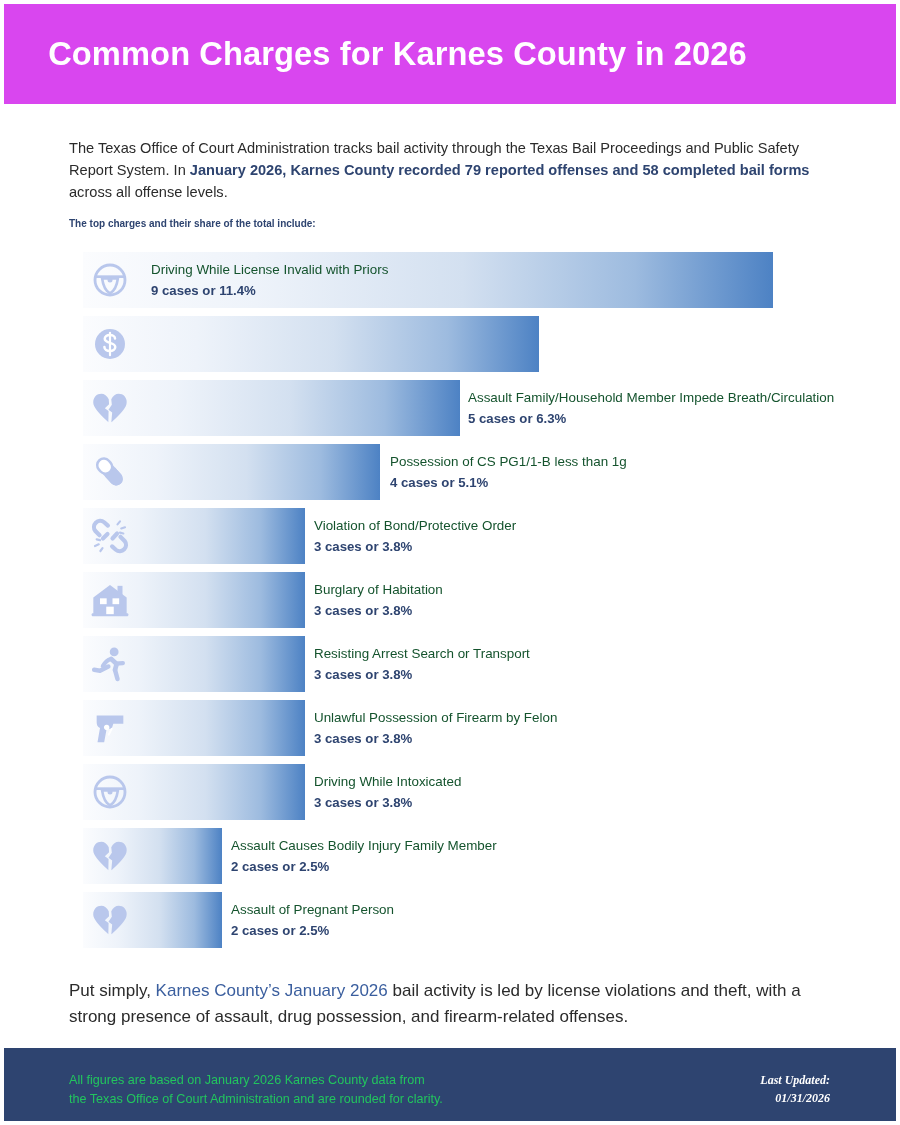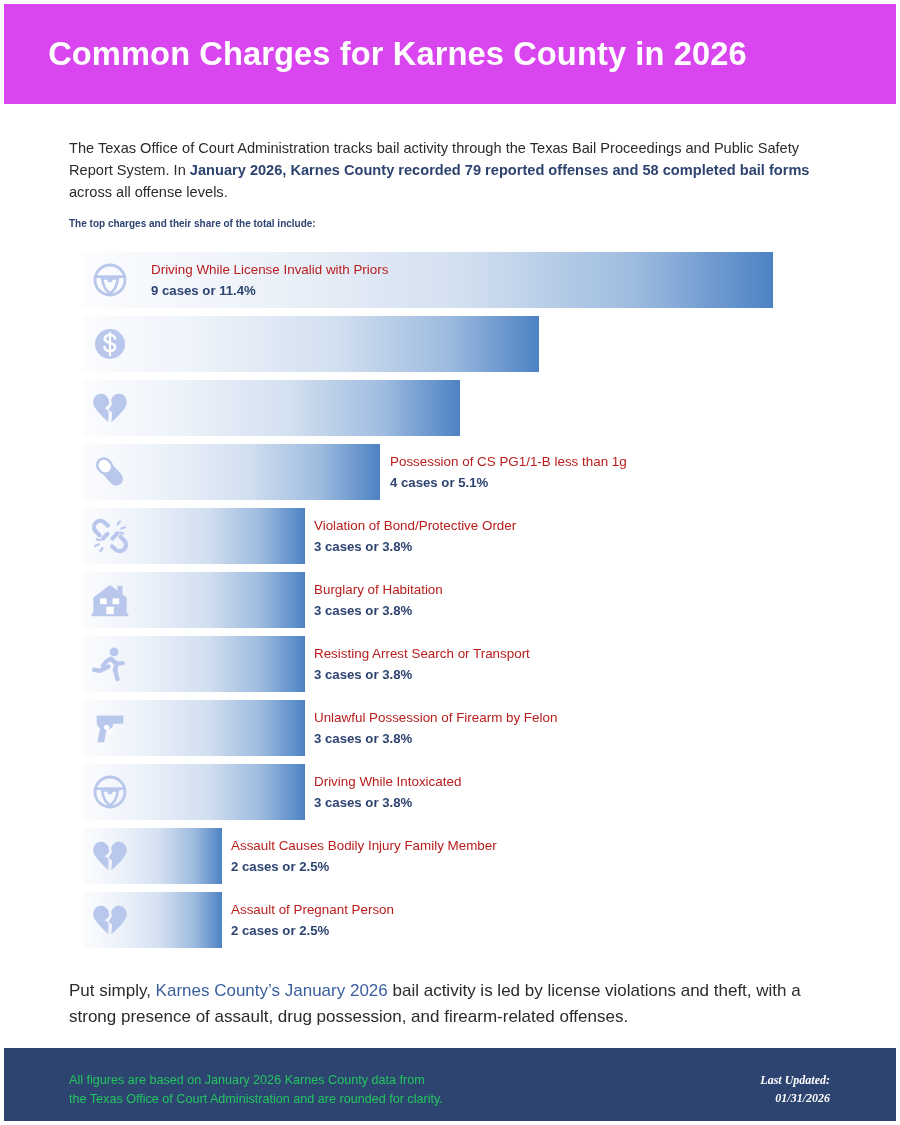--- a/index.html
+++ b/index.html
@@ -102,21 +102,21 @@
   }
   .icon-wrap svg { display: block; }
   .labels {
     position: absolute;
     top: 50%;
     transform: translateY(-50%);
     white-space: nowrap;
   }
   .charge-name {
     font-size: 13.4px;
-    color: #b91c1c;
+    color: #14532d;
     line-height: 1.45;
   }
   .charge-stat {
     font-size: 13.2px;
     font-weight: bold;
     color: #2e4470;
     line-height: 1.45;
     margin-top: 2px;
   }
 
@@ -207,20 +207,24 @@
           </svg>
         </div>
       </div>
       <div class="row">
         <div class="bar" style="width: 377px;"></div>
         <div class="icon-wrap">
           <svg width="42" height="40" viewBox="0 0 50 48">
             <path d="M23.5 13.5 C21 7.5 15.5 5.5 10.8 7.6 C5.6 9.9 3.4 16.3 6.1 22 C8.8 27.8 16.5 35 22.2 40.2 L23 41 L23.3 27.5 L18.8 24.2 L23.9 19.5 Z" fill="#b9c7ec"></path>
             <path d="M26.5 13.5 C29 7.5 34.5 5.5 39.2 7.6 C44.4 9.9 46.6 16.3 43.9 22 C41.2 27.8 33.5 35 27.8 40.2 L26.6 41.2 L27.6 29.5 L23.2 26 L27.2 20.2 Z" fill="#b9c7ec"></path>
           </svg>
+        </div>
+        <div class="labels" style="left: 385px;">
+          <div class="charge-name">Assault Family/Household Member Impede Breath/Circulation</div>
+          <div class="charge-stat">5 cases or 6.3%</div>
         </div>
       </div>
       <div class="row">
         <div class="bar" style="width: 297px;"></div>
         <div class="icon-wrap">
           <svg width="40" height="40" viewBox="0 0 48 48">
             <g transform="rotate(-42 24 24)">
               <rect x="16" y="5" width="16" height="38" rx="8" fill="#b9c7ec"></rect>
               <path d="M16 24 h16 v11 a8 8 0 0 1 -8 8 a8 8 0 0 1 -8 -8 Z" fill="#b9c7ec"></path>
               <rect x="16" y="5" width="16" height="19" rx="8" fill="#ffffff" stroke="#b9c7ec" stroke-width="3"></rect>

